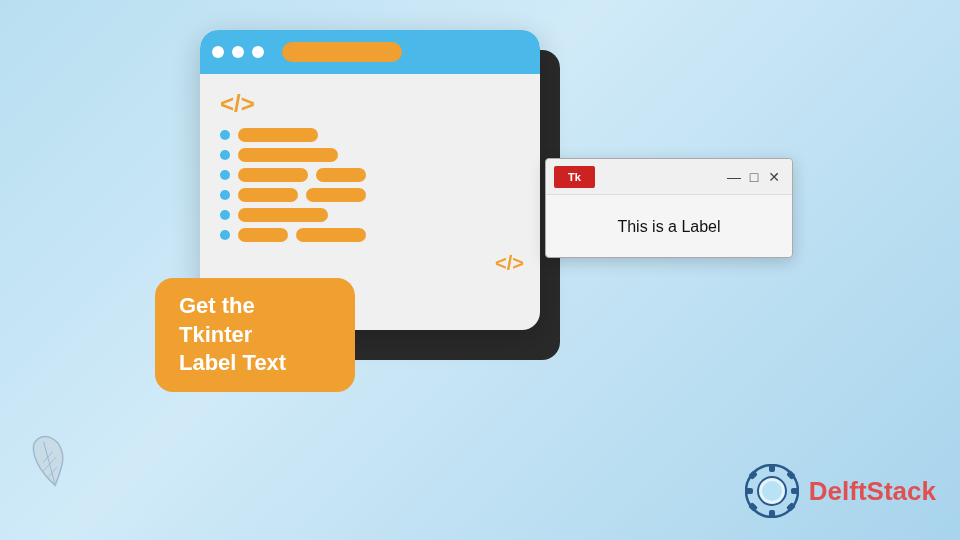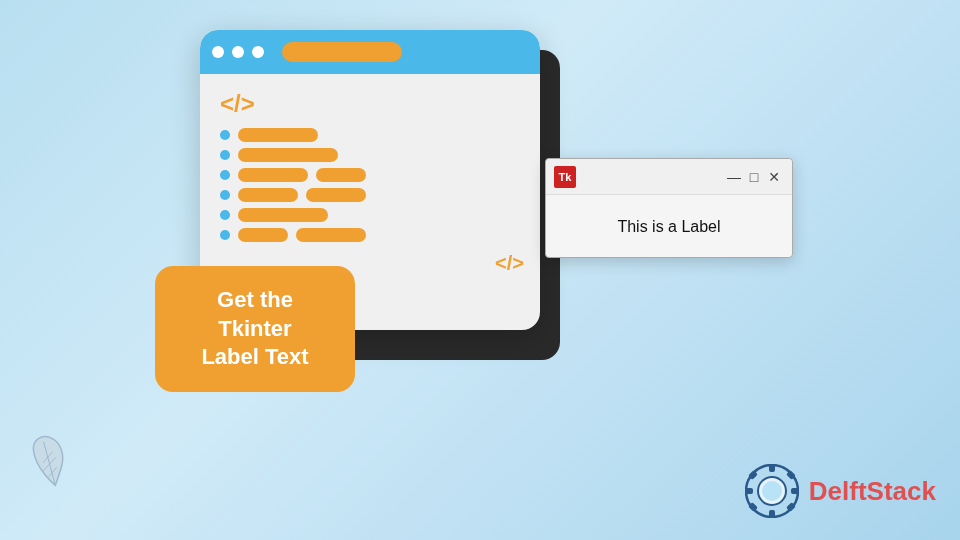--- a/index.html
+++ b/index.html
@@ -137,21 +137,21 @@
       background: #f0f0f0;
       border-bottom: 1px solid #ddd;
       height: 36px;
       display: flex;
       align-items: center;
       padding: 0 8px;
       border-radius: 4px 4px 0 0;
     }
 
     .tkinter-logo {
-      width: 22px;
+      width: 41px;
       height: 22px;
       background: #cc2222;
       border-radius: 2px;
       display: flex;
       align-items: center;
       justify-content: center;
       color: white;
       font-size: 11px;
       font-weight: bold;
       margin-right: auto;
@@ -179,22 +179,21 @@
       font-family: Liberation Sans, sans-serif;
     }
 
     
     .orange-badge {
       position: absolute;
       bottom: 148px;
       left: 155px;
       background: #f0a030;
       border-radius: 18px;
-      padding: 20px 24px;
-      text-align: center;
+      padding: 14px 24px;
       max-width: 200px;
     }
 
     .orange-badge-text {
       color: white;
       font-size: 22px;
       font-weight: 700;
       line-height: 1.3;
     }
 

